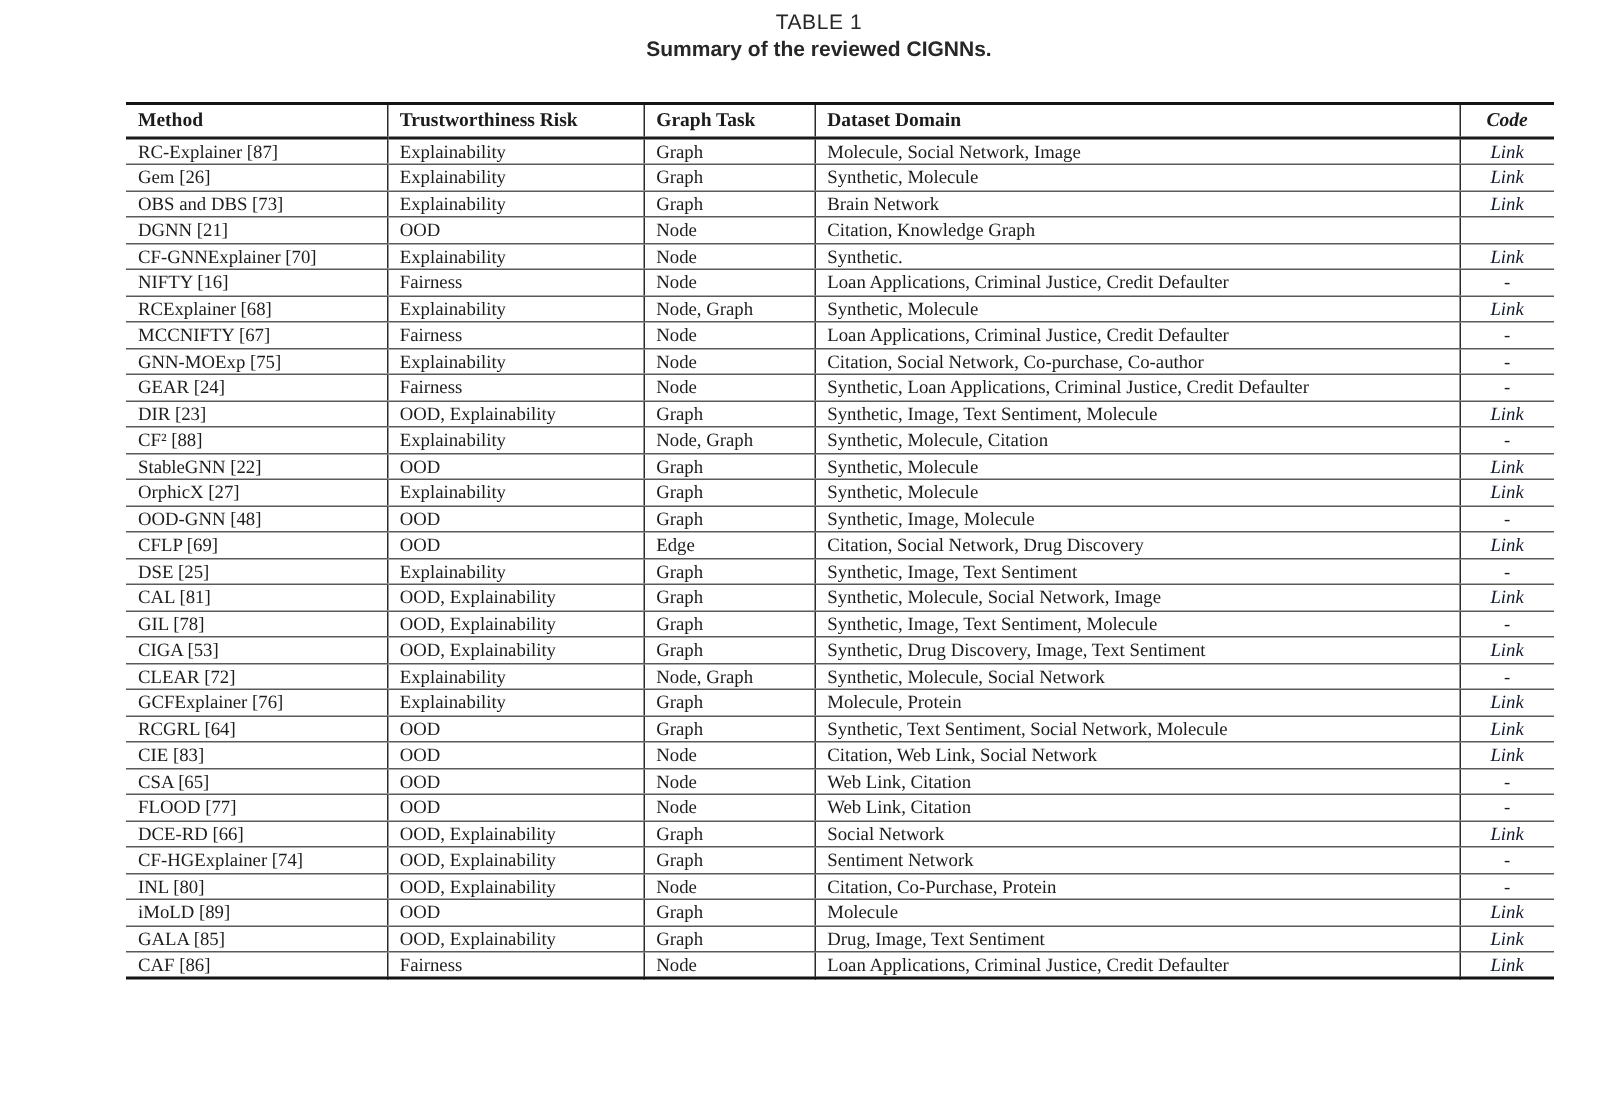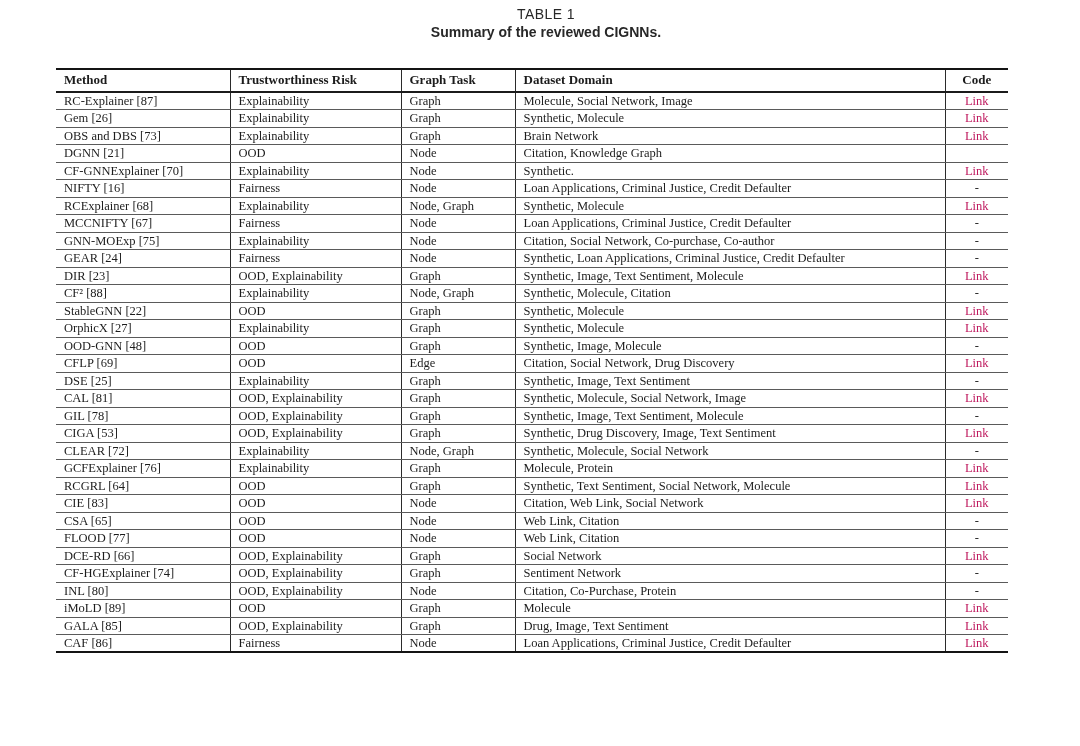--- a/index.html
+++ b/index.html
@@ -27,21 +27,21 @@
     line-height: 18px;
     letter-spacing: 0.4px;
   }
   .caption .line2 {
     font-size: 14px;
     line-height: 19px;
     font-weight: bold;
   }
   table.summary {
     position: absolute;
-    left: 56px;
+    left: 84px;
     top: 68px;
     width: 952px;
     border-collapse: collapse;
     table-layout: fixed;
     border-top: 2px solid #141414;
     border-bottom: 2px solid #141414;
     font-size: 12.5px;
   }
   col.c-method { width: 174px; }
   col.c-risk   { width: 171px; }
@@ -69,23 +69,24 @@
   }
   table.summary th + th,
   table.summary td + td {
     border-left: 1px solid #2b2b2b;
   }
   table.summary th.code-col,
   table.summary td.code-cell {
     text-align: center;
     padding-left: 2px;
     padding-right: 2px;
+    font-style: italic;
   }
   tbody tr:last-child td { border-bottom: none; }
-  .code-link { color: #be185d; cursor: pointer; }
+  .code-link { color: #0f172a; cursor: pointer; }
 </style>
 </head>
 <body>
 
 <div class="page">
 
   <div class="caption">
     <div class="line1">TABLE 1</div>
     <div class="line2">Summary of the reviewed CIGNNs.</div>
   </div>

